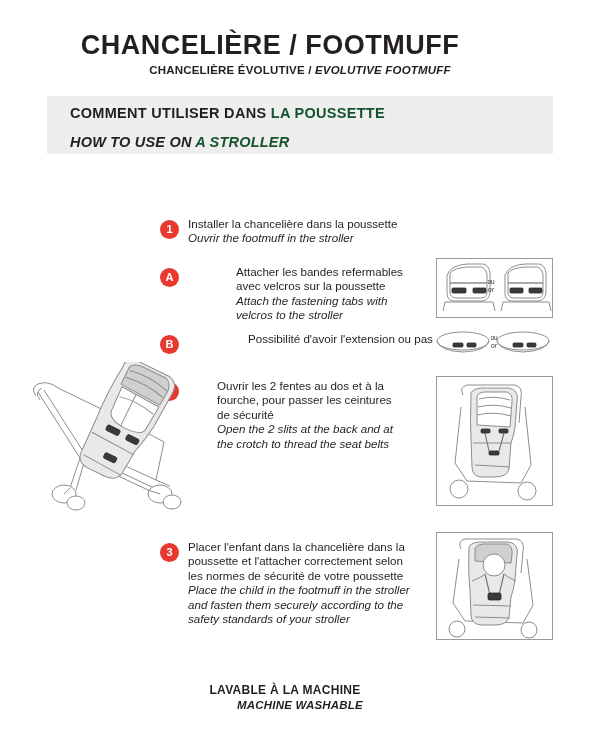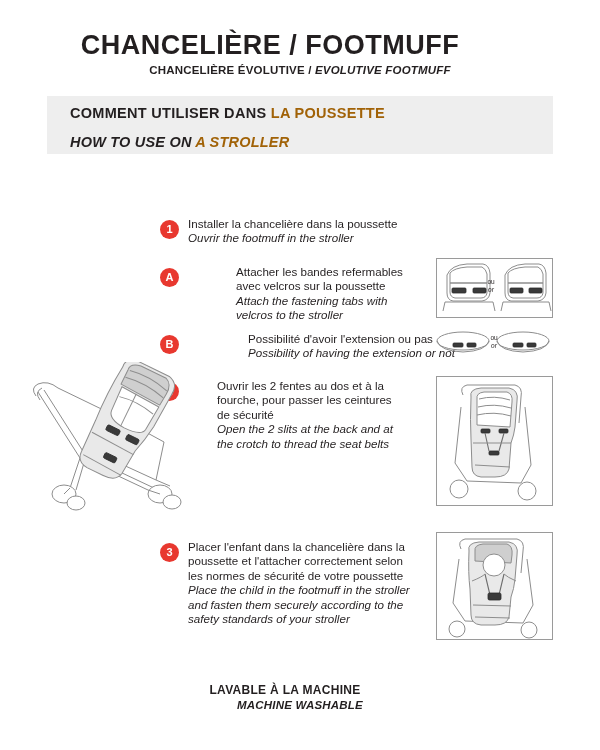--- a/index.html
+++ b/index.html
@@ -68,21 +68,21 @@
   }
   .band-line2 {
     position: absolute;
     left: 70px;
     top: 134px;
     font-size: 14.5px;
     font-weight: bold;
     font-style: italic;
     letter-spacing: 0.2px;
   }
-  .accent { color: #a16207; }
+  .accent { color: #14532d; }
 
   
   .badge {
     position: absolute;
     width: 19px;
     height: 19px;
     border-radius: 50%;
     background: #e8382f;
     color: #ffffff;
     font-size: 11px;
@@ -197,21 +197,20 @@
     </svg>
   </div>
   <div class="ouor" style="left:484px; top:278px; width:14px;">
     <span>ou</span><br>
     <span class="it">or</span>
   </div>
 
   <div class="badge" style="left:160px; top:335px;">B</div>
   <div class="step-text" style="left:200px; top:332px; width:212px;margin-left:48px;">
     <span>Possibilité d'avoir l'extension ou pas</span><br>
-    <span class="en">Possibility of having the extension or not</span>
   </div>
 
   <div style="position:absolute; left:436px; top:326px; width:117px; height:38px;">
     <svg width="117" height="38" viewBox="0 0 117 38">
       <g>
         <ellipse class="ln" cx="27" cy="15" rx="26" ry="9"></ellipse>
         <path class="ln" d="M1 15 Q4 25 27 26 Q50 25 53 15"></path>
         <rect class="fill-dk" x="17" y="17" width="10" height="4" rx="1"></rect>
         <rect class="fill-dk" x="31" y="17" width="9" height="4" rx="1"></rect>
       </g>

